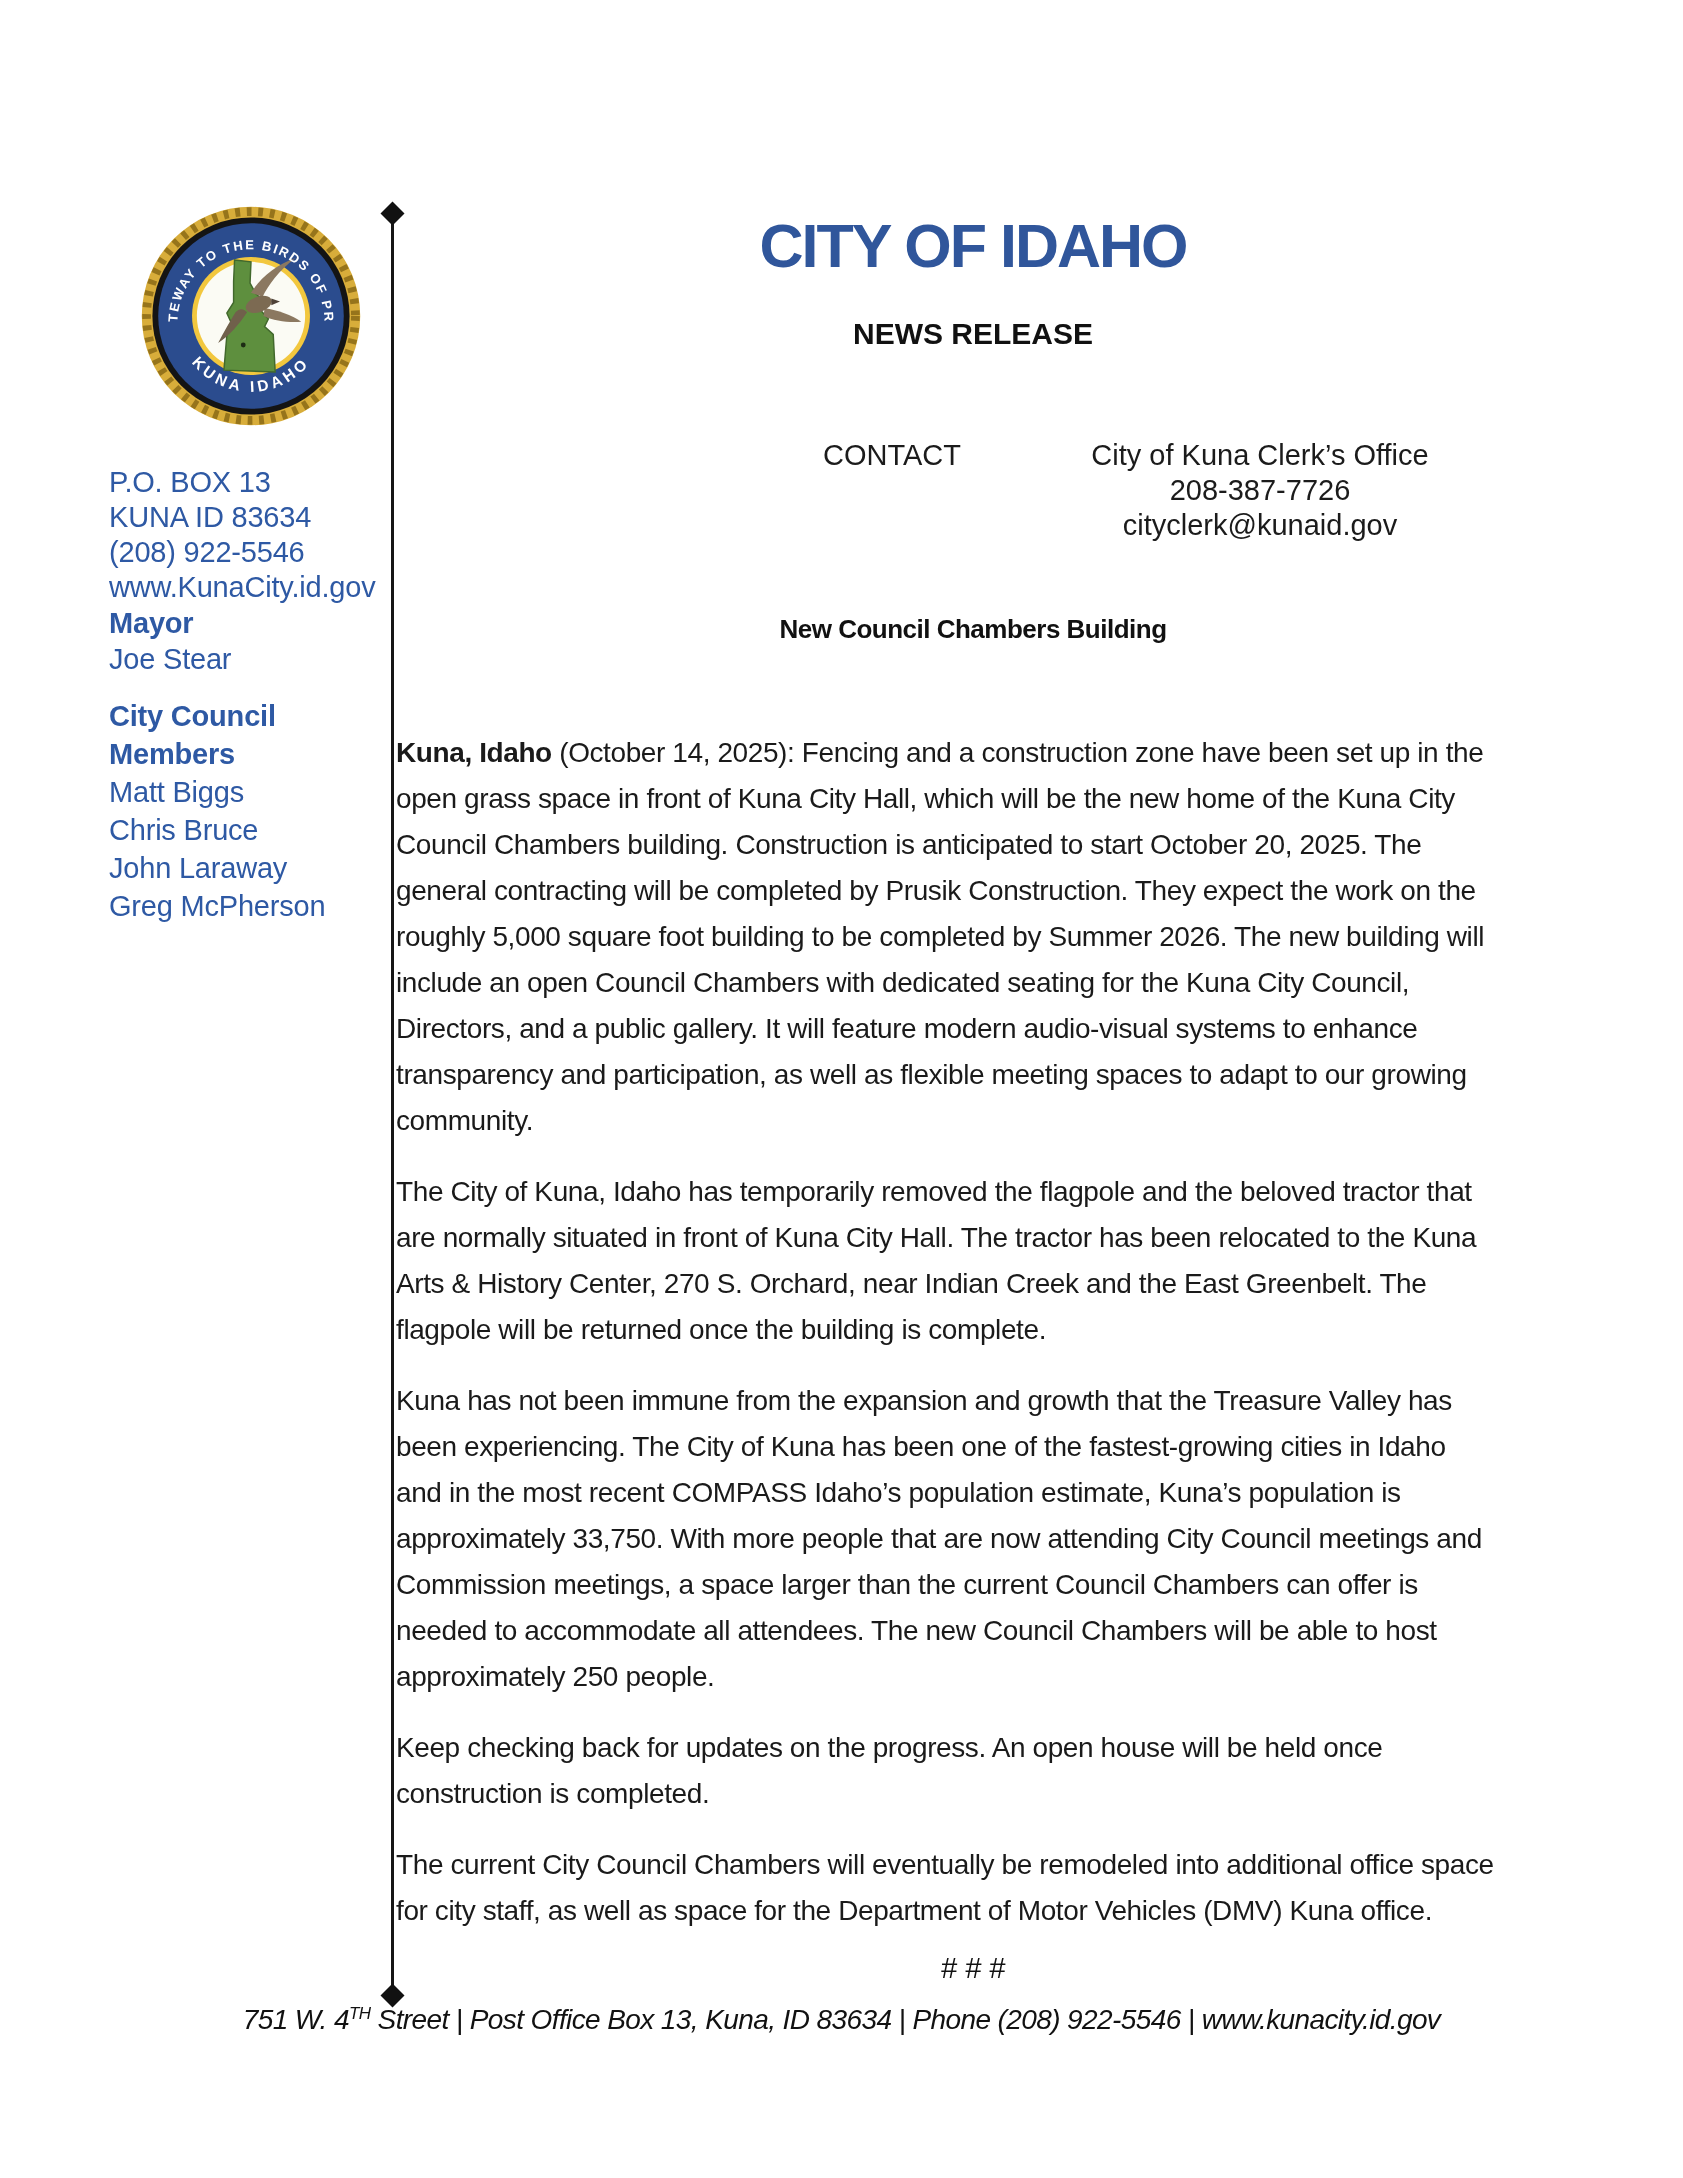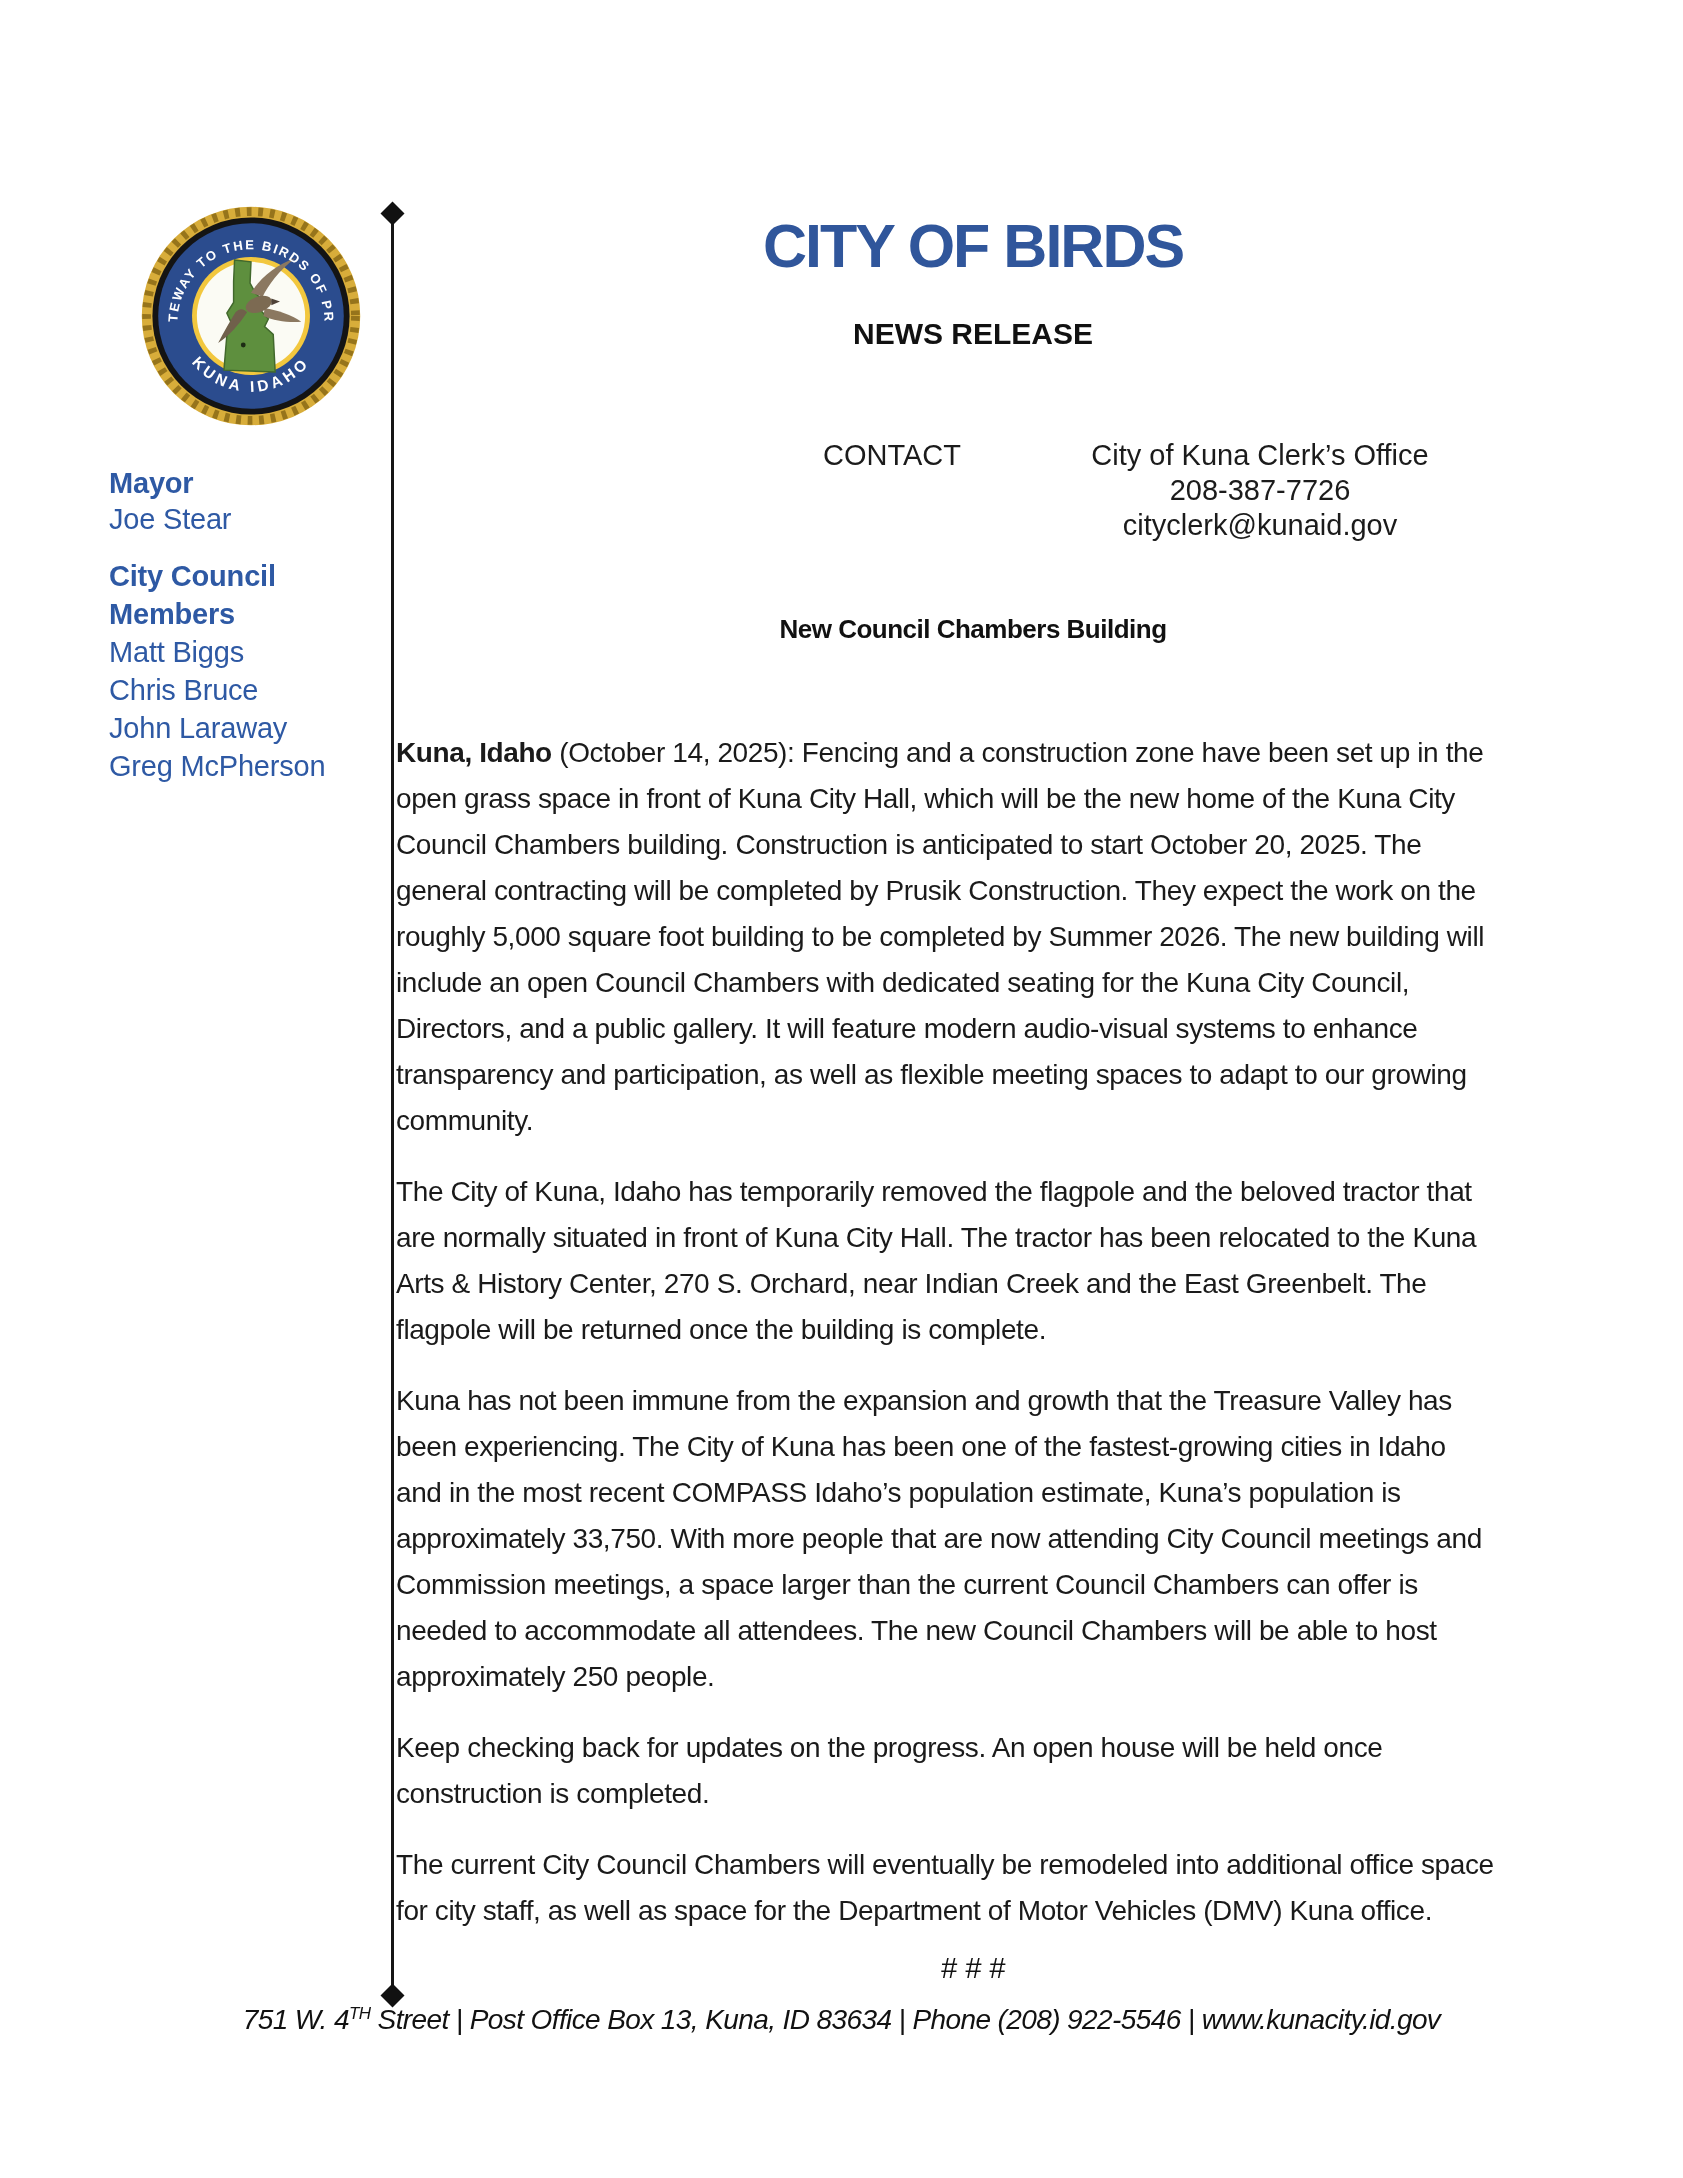--- a/index.html
+++ b/index.html
@@ -74,40 +74,46 @@
       <text font-family="Liberation Sans, sans-serif" font-size="13.5" font-weight="bold" fill="#FFFFFF" letter-spacing="2">
         <textPath href="#arcTop" startOffset="50%" text-anchor="middle">GATEWAY TO THE BIRDS OF PREY</textPath>
       </text>
       <text font-family="Liberation Sans, sans-serif" font-size="16" font-weight="bold" fill="#FFFFFF" letter-spacing="4">
         <textPath href="#arcBottom" startOffset="50%" text-anchor="middle">KUNA IDAHO</textPath>
       </text>
     </svg>
   </div>
 
   <div class="sidebar-text">
+    <div class="address">
+      <div>P.O. BOX 13</div>
+      <div>KUNA ID 83634</div>
+      <div>(208) 922-5546</div>
+      <div>www.KunaCity.id.gov</div>
+    </div>
     <div class="mayor">
       <div class="sb-heading">Mayor</div>
       <div>Joe Stear</div>
     </div>
     <div class="council">
       <div class="sb-heading">City Council Members</div>
       <div>Matt Biggs</div>
       <div>Chris Bruce</div>
       <div>John Laraway</div>
       <div>Greg McPherson</div>
     </div>
   </div>
 
   <div class="divider">
     <span class="diamond top"></span>
     <span class="diamond bottom"></span>
   </div>
 
   <div class="main">
-    <div class="title">CITY OF BIRDS</div>
+    <div class="title">CITY OF IDAHO</div>
     <div class="subtitle">NEWS RELEASE</div>
 
     <div class="contact-row">
       <div class="contact-label">CONTACT</div>
       <div class="contact-info">
         <div>City of Kuna Clerk’s Office</div>
         <div>208-387-7726</div>
         <div>cityclerk@kunaid.gov</div>
       </div>
     </div>

